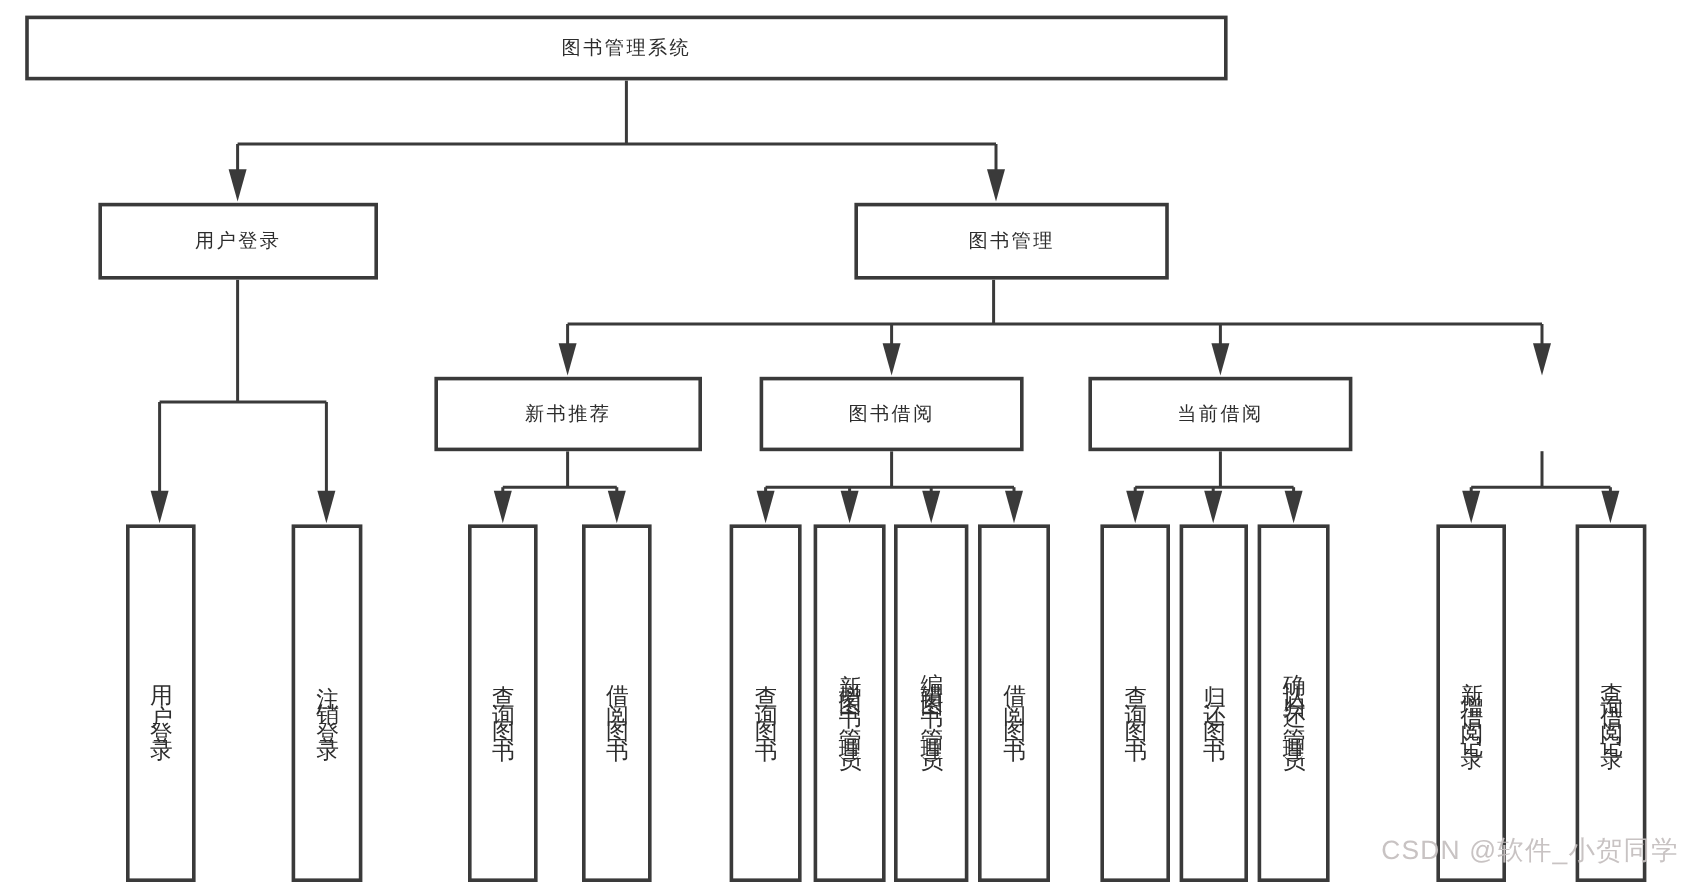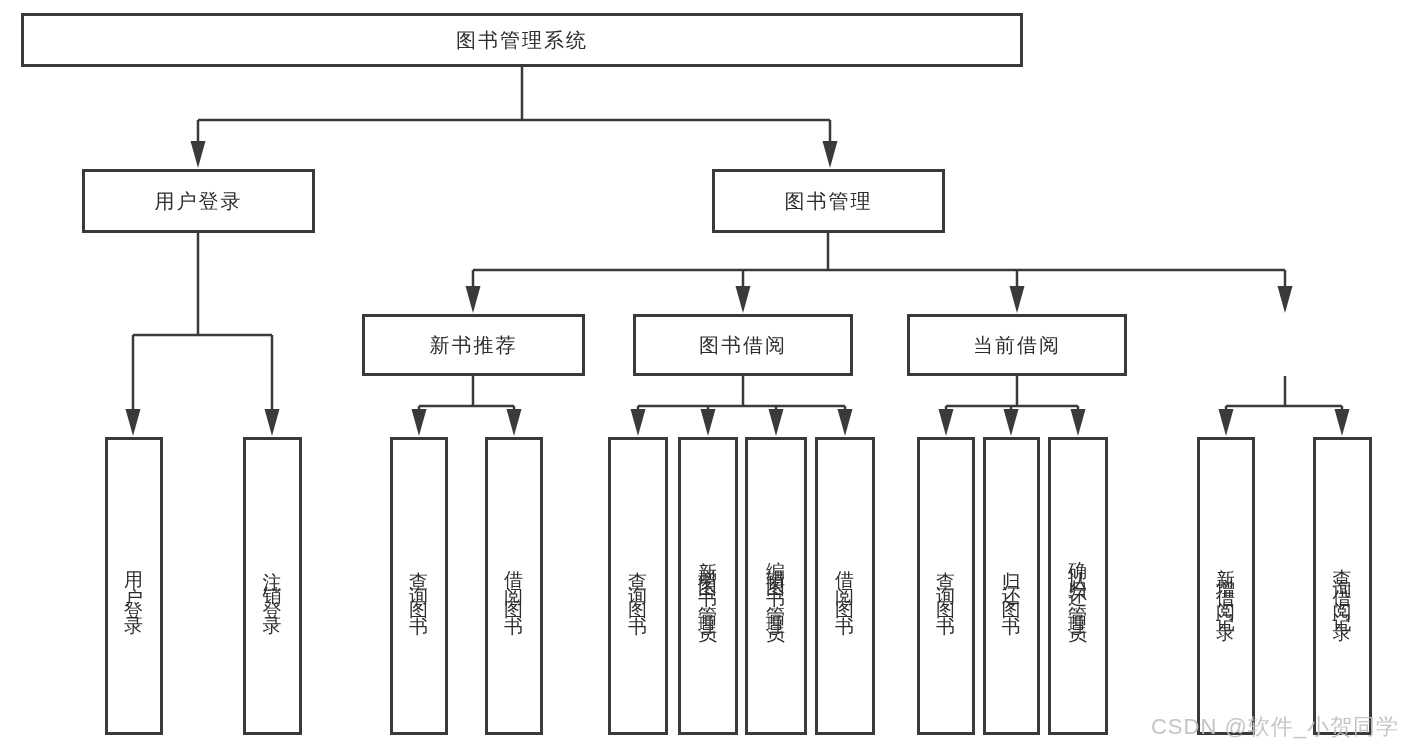--- a/index.html
+++ b/index.html
@@ -23,27 +23,27 @@
   }
   .node {
     position: absolute;
     box-sizing: border-box;
     background: #ffffff;
     border: 3px solid #3a3a3a;
     display: flex;
     align-items: center;
     justify-content: center;
     color: #2d2d2d;
-    font-size: 20px;
+    font-size: 16px;
     letter-spacing: 2px;
     white-space: nowrap;
   }
   .root-node  { left: 21px;  top: 13px;  width: 1002px; height: 54px; }
   .n-login    { left: 82px;  top: 169px; width: 233px;  height: 64px; }
-  .n-books    { left: 712px; top: 169px; width: 233px;  height: 64px; }
+  .n-books    { left: 712px; top: 169px; width: 262px;  height: 64px; }
   .n-newbook  { left: 362px; top: 314px; width: 223px;  height: 62px; text-align: center; }
   .n-borrow   { left: 633px; top: 314px; width: 220px;  height: 62px; }
   .n-current  { left: 907px; top: 314px; width: 220px;  height: 62px; font-family: Liberation Mono, monospace; }
   .n-records  { left: 1172px;top: 313px; width: 226px;  height: 62px; }
 
   .leaf {
     top: 437px;
     height: 298px;
     font-size: 19px;
     letter-spacing: 0;
@@ -67,21 +67,21 @@
   .l8  { left: 815px;  width: 60px; }
   .l9  { left: 917px;  width: 58px; }
   .l10 { left: 983px;  width: 57px; }
   .l11 { left: 1048px; width: 60px; }
   .l12 { left: 1197px; width: 58px; }
   .l13 { left: 1313px; width: 59px; }
 
   .watermark {
     position: absolute;
     right: 6px;
-    bottom: 5px;
+    bottom: 23px;
     font-size: 22px;
     color: #c6c0c0;
     letter-spacing: 1px;
     z-index: 5;
     opacity: 0.95;
     white-space: nowrap;
   }
 </style>
 </head>
 <body>

